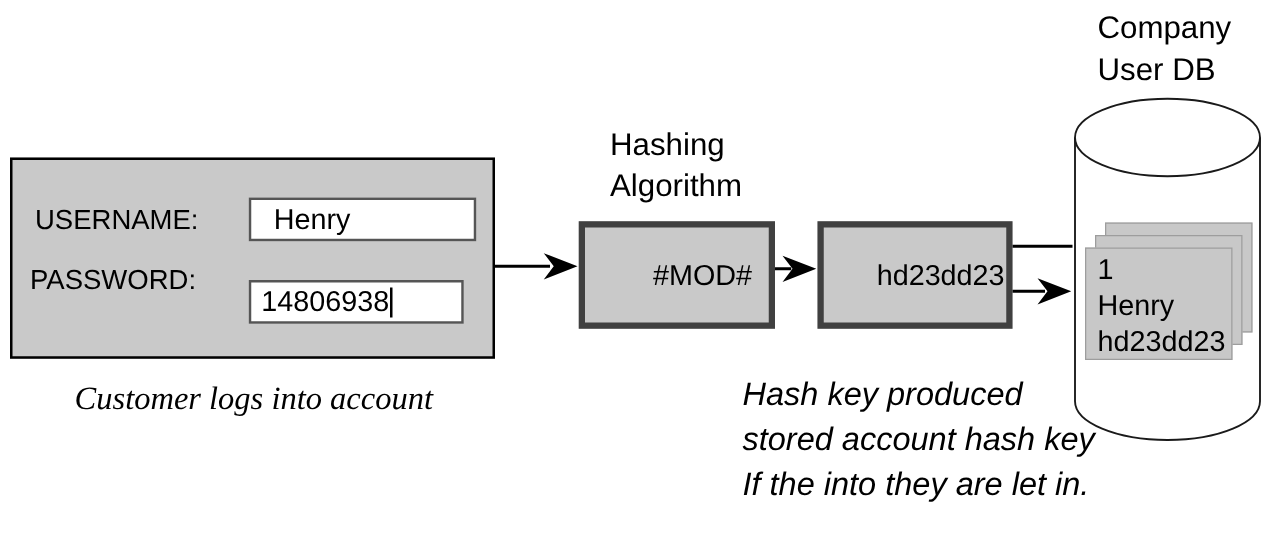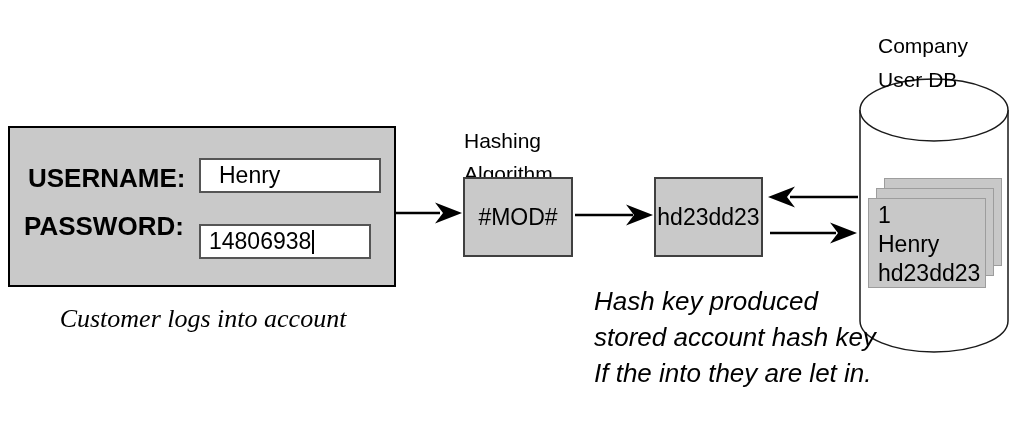--- a/index.html
+++ b/index.html
@@ -6,47 +6,47 @@
   #canvas{
     position:relative;width:1024px;height:437px;background:#ffffff;overflow:hidden;
     font-family:"Liberation Sans", sans-serif;color:#000;
   }
   .abs{position:absolute;}
   
   .login-box{
     left:8px;top:126px;width:384px;height:157px;
     background:#c9c9c9;border:2px solid #000;
   }
-  .field-label{font-size:26px;font-weight:bold;white-space:nowrap;}
+  .field-label{font-size:22px;font-weight:normal;white-space:nowrap;}
   .lbl-user{left:28px;top:163px;}
   .lbl-pass{left:24px;top:211px;}
   .input-box{
     background:#ffffff;border:2px solid #555;width:160px;height:31px;
     font-size:23px;display:flex;align-items:center;white-space:nowrap;
   }
   .inp-user{left:199px;top:158px;padding-left:18px;}
   .inp-pass{left:199px;top:224px;padding-left:8px;}
   .text-cursor{
     display:inline-block;width:2px;height:24px;background:#000;margin-left:1px;
   }
   
   .proc-box{
-    background:#c9c9c9;border:2px solid #404040;
+    background:#c9c9c9;border:5px solid #404040;
     display:flex;align-items:center;justify-content:center;
-    font-size:23px;white-space:nowrap;
+    font-size:23px;white-space:nowrap;padding-left:41px;
   }
   .mod-box{left:463px;top:177px;width:106px;height:76px;}
   .hash-box{left:654px;top:177px;width:105px;height:76px;}
   
-  .two-line-label{font-size:21px;line-height:33px;white-space:nowrap;margin-top:24px;}
-  .hashing-label{left:464px;top:100px;}
+  .two-line-label{font-size:25px;line-height:33px;white-space:nowrap;}
+  .hashing-label{left:488px;top:100px;}
   .company-label{left:878px;top:5px;line-height:34px;}
   .italic-text{font-style:italic;font-size:26px;line-height:36px;white-space:nowrap;}
   .caption{left:8px;top:301px;width:390px;text-align:center;font-family:Liberation Serif, serif;}
-  .annotation{left:594px;top:283px;}
+  .annotation{left:594px;top:297px;}
   
   .card{
     background:#c8c8c8;border:1px solid #9d9d9d;
   }
   .card-back{left:884px;top:178px;width:116px;height:86px;}
   .card-mid{left:876px;top:188px;width:116px;height:86px;}
   .card-front{
     left:868px;top:198px;width:118px;height:90px;
     font-size:23px;line-height:29px;padding:2px 0 0 9px;box-sizing:border-box;
     white-space:nowrap;overflow:hidden;

